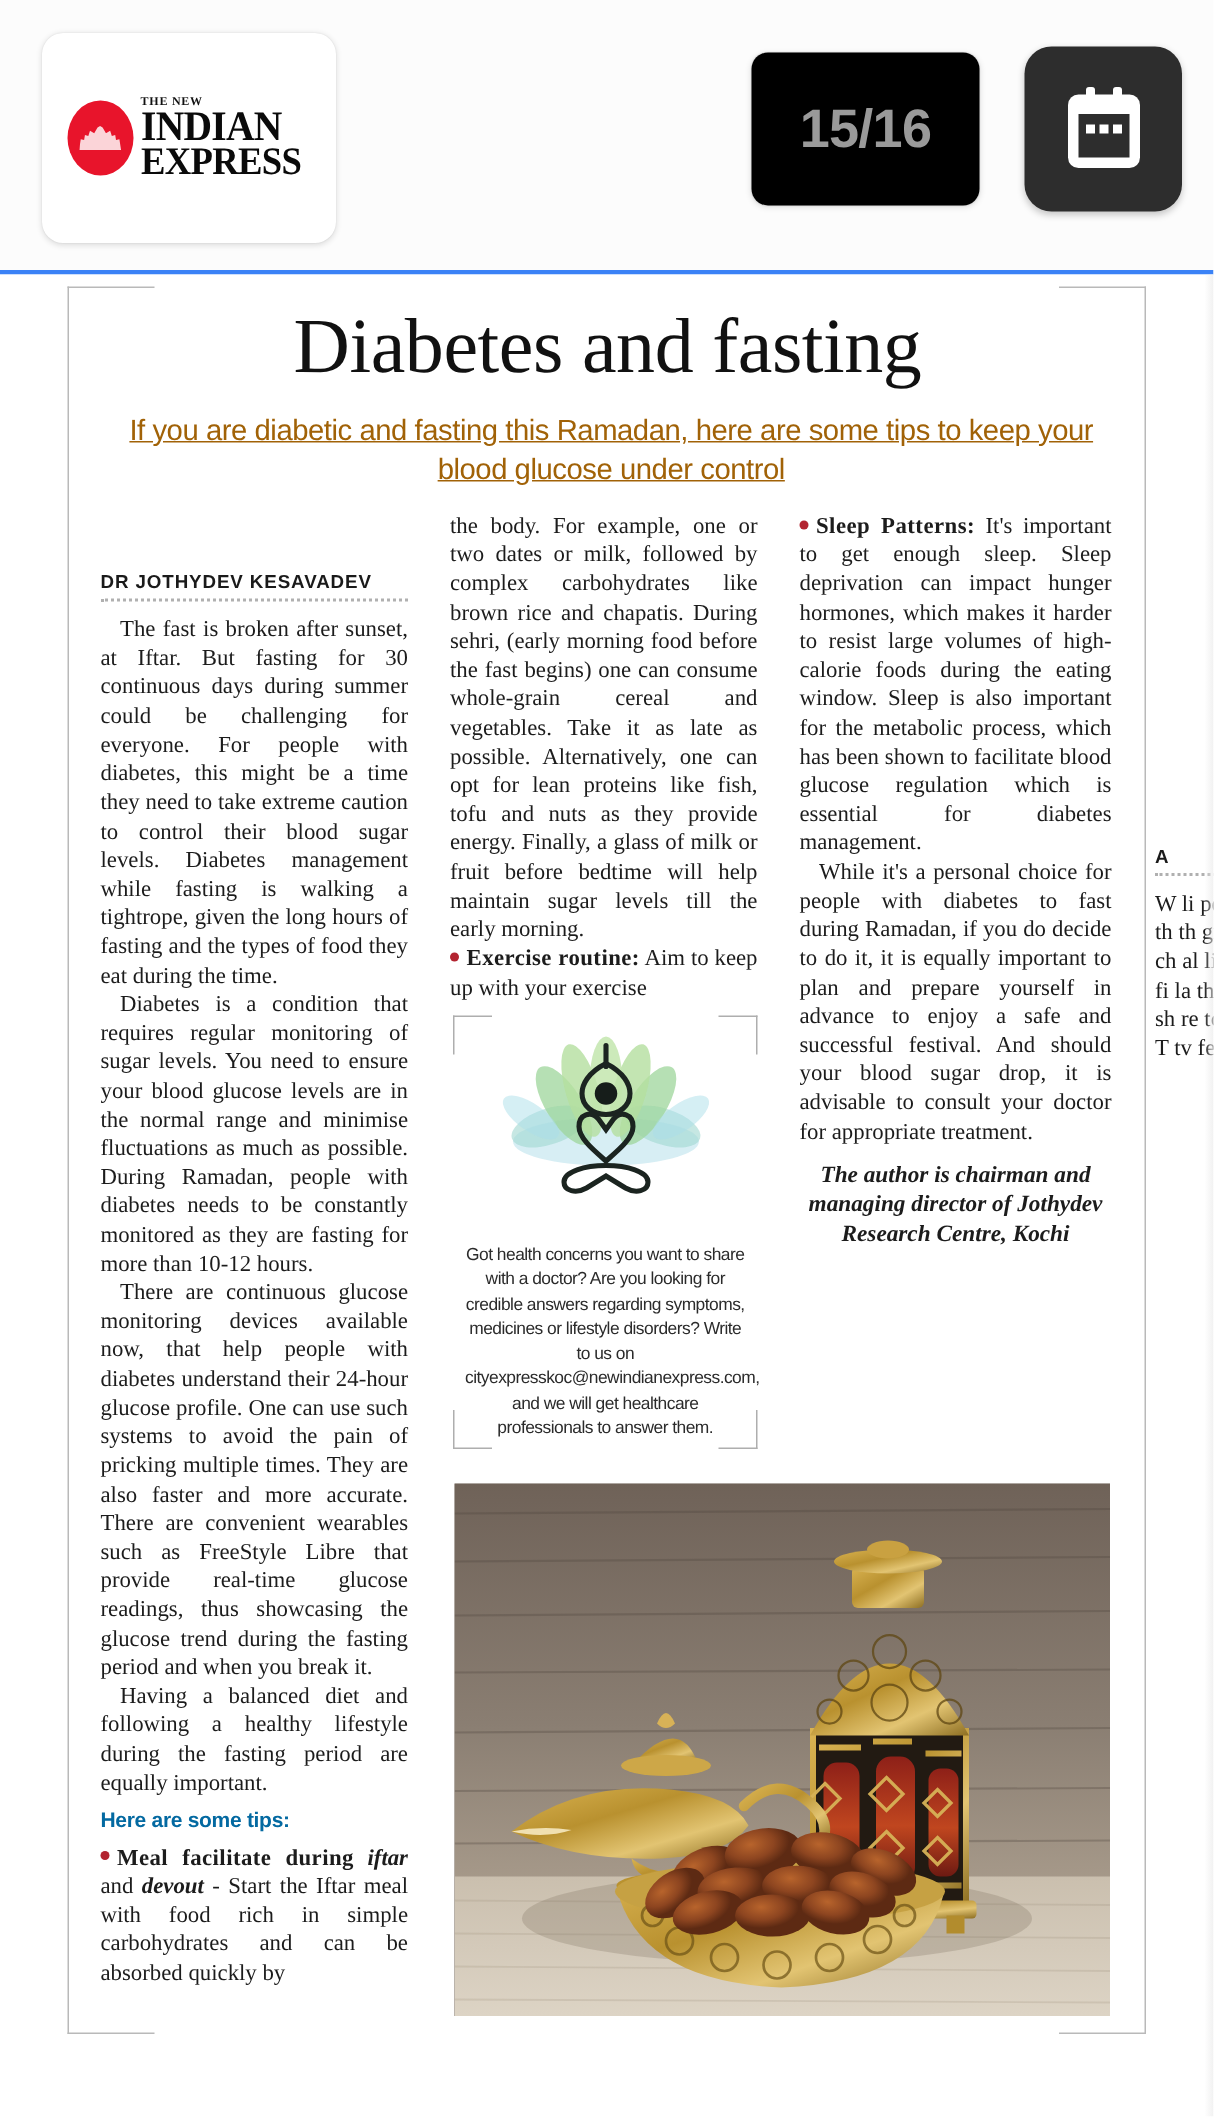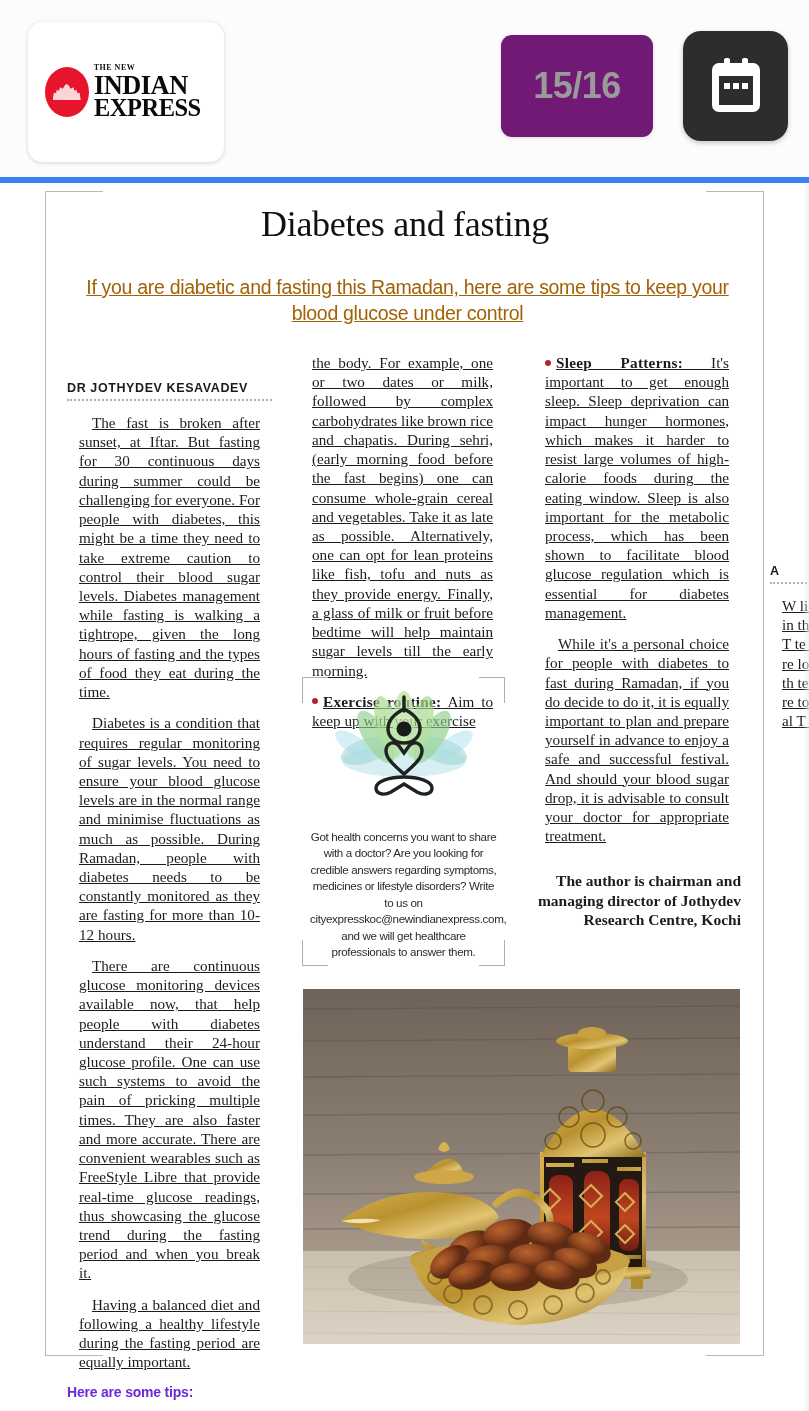--- a/index.html
+++ b/index.html
@@ -8,21 +8,21 @@
     background: #ffffff;
     font-family: "Liberation Serif", serif;
     overflow: hidden;
   }
   #app { position: relative; width: 809px; height: 1411px; background: #fdfdfd; }
 
   
   .topbar {
     position: absolute; left: 0; top: 0; width: 809px; height: 183px;
     background: #fcfcfc;
-    border-bottom: 6px solid #3b82f6;
+    border-bottom: 3px solid #3b82f6;
   }
   .logo-card {
     position: absolute; left: 28px; top: 22px; width: 196px; height: 140px;
     background: #ffffff; border-radius: 14px;
     box-shadow: 0 1px 4px rgba(0,0,0,0.14), 0 0 1px rgba(0,0,0,0.10);
     display: flex; align-items: center; justify-content: center;
   }
   .logo-wrap { display: flex; align-items: center; gap: 5px; }
   .logo-seal {
     width: 44px; height: 50px; border-radius: 50%;
@@ -47,21 +47,21 @@
     font-family: "Liberation Serif", serif;
     font-weight: 700; color: #0a0a0a;
     font-size: 28px; line-height: .88;
     letter-spacing: -0.5px;
     transform: scaleX(0.94); transform-origin: left center;
   }
   .logo-express { font-size: 26px; }
 
   .page-counter {
     position: absolute; left: 501px; top: 35px; width: 152px; height: 102px;
-    background: #701a75; border-radius: 11px;
+    background: #000000; border-radius: 11px;
     box-shadow: 0 1px 4px rgba(0,0,0,0.13), 0 0 1px rgba(0,0,0,0.10);
     display: flex; align-items: center; justify-content: center;
     font-family: "Liberation Sans", sans-serif;
     font-size: 36px; font-weight: 700; color: #9a9a9a; letter-spacing: -0.5px;
   }
   .cal-button {
     position: absolute; left: 683px; top: 31px; width: 105px; height: 110px;
     background: #2d2d2d; border-radius: 18px;
     box-shadow: 0 2px 5px rgba(0,0,0,0.22);
     display: flex; align-items: center; justify-content: center;
@@ -79,21 +79,21 @@
   .art-cnr { position: absolute; height: 1px; background: #b9b9b9; width: 58px; }
   .art-cnr.tl { left: 0; top: 0; }
   .art-cnr.tr { right: 0; top: 0; }
   .art-cnr.bl { left: 0; bottom: 0; }
   .art-cnr.br { right: 0; bottom: 0; }
 
   .headline {
     position: absolute; left: 60px; top: 23px; width: 690px;
     text-align: center;
     font-family: "Liberation Serif", serif;
-    font-size: 36px; font-weight: 400; color: #111111;
+    font-size: 52px; font-weight: 400; color: #111111;
     letter-spacing: -0.3px; line-height: 1;
   }
   .standfirst {
     position: absolute; left: 85px; top: 92px; width: 645px;
     text-align: center;
     font-family: "Liberation Sans", sans-serif;
     font-size: 19.5px; font-weight: 400; color: #a16207;
     line-height: 1.32; letter-spacing: -0.3px; text-decoration: underline;
   }
 
@@ -112,39 +112,39 @@
     margin-bottom: 9px;
     margin-top: 40px;
   }
   .body-text {
     font-family: "Liberation Serif", serif;
     font-size: 15.2px; line-height: 1.265;
     color: #1c1c1c; text-align: justify;
     text-justify: inter-word;
     -webkit-hyphens: auto; hyphens: auto;
   }
-  .body-text p { margin: 12px; text-indent: 13px; text-decoration: underline; }
+  .body-text p { margin: 0; text-indent: 13px; }
   .body-text p.noindent { text-indent: 0; }
   .tips-head {
     font-family: "Liberation Sans", sans-serif;
-    font-size: 14px; font-weight: 700; color: #6d28d9;
+    font-size: 14px; font-weight: 700; color: #0369a1;
     margin: 7px 0 6px 0; letter-spacing: -0.2px;
   }
   .bullet-dot {
     display: inline-block; width: 6px; height: 6px; border-radius: 50%;
     background: #b32430; vertical-align: middle;
     margin-right: 5px; position: relative; top: -2px;
   }
   .lead-bold { font-weight: 700; letter-spacing: .3px; }
   .lead-ital { font-weight: 700; font-style: italic; }
   .credit {
     font-family: "Liberation Serif", serif;
-    font-weight: 700;
-    font-size: 15.5px; line-height: 1.25; text-align: right;
-    color: #1c1c1c; margin-top: 26px;
+    font-style: italic; font-weight: 700;
+    font-size: 15.5px; line-height: 1.25; text-align: center;
+    color: #1c1c1c; margin-top: 10px;
   }
 
   
   .mindbody {
     position: absolute; left: 302px; top: 494px; width: 203px; height: 289px;
   }
   .mb-cnr { position: absolute; width: 26px; height: 26px; }
   .mb-cnr.tl { left: 0; top: 0; border-left: 1px solid #aeaeae; border-top: 1px solid #aeaeae; }
   .mb-cnr.tr { right: 0; top: 0; border-right: 1px solid #aeaeae; border-top: 1px solid #aeaeae; }
   .mb-cnr.bl { left: 0; bottom: 0; border-left: 1px solid #aeaeae; border-bottom: 1px solid #aeaeae; }

